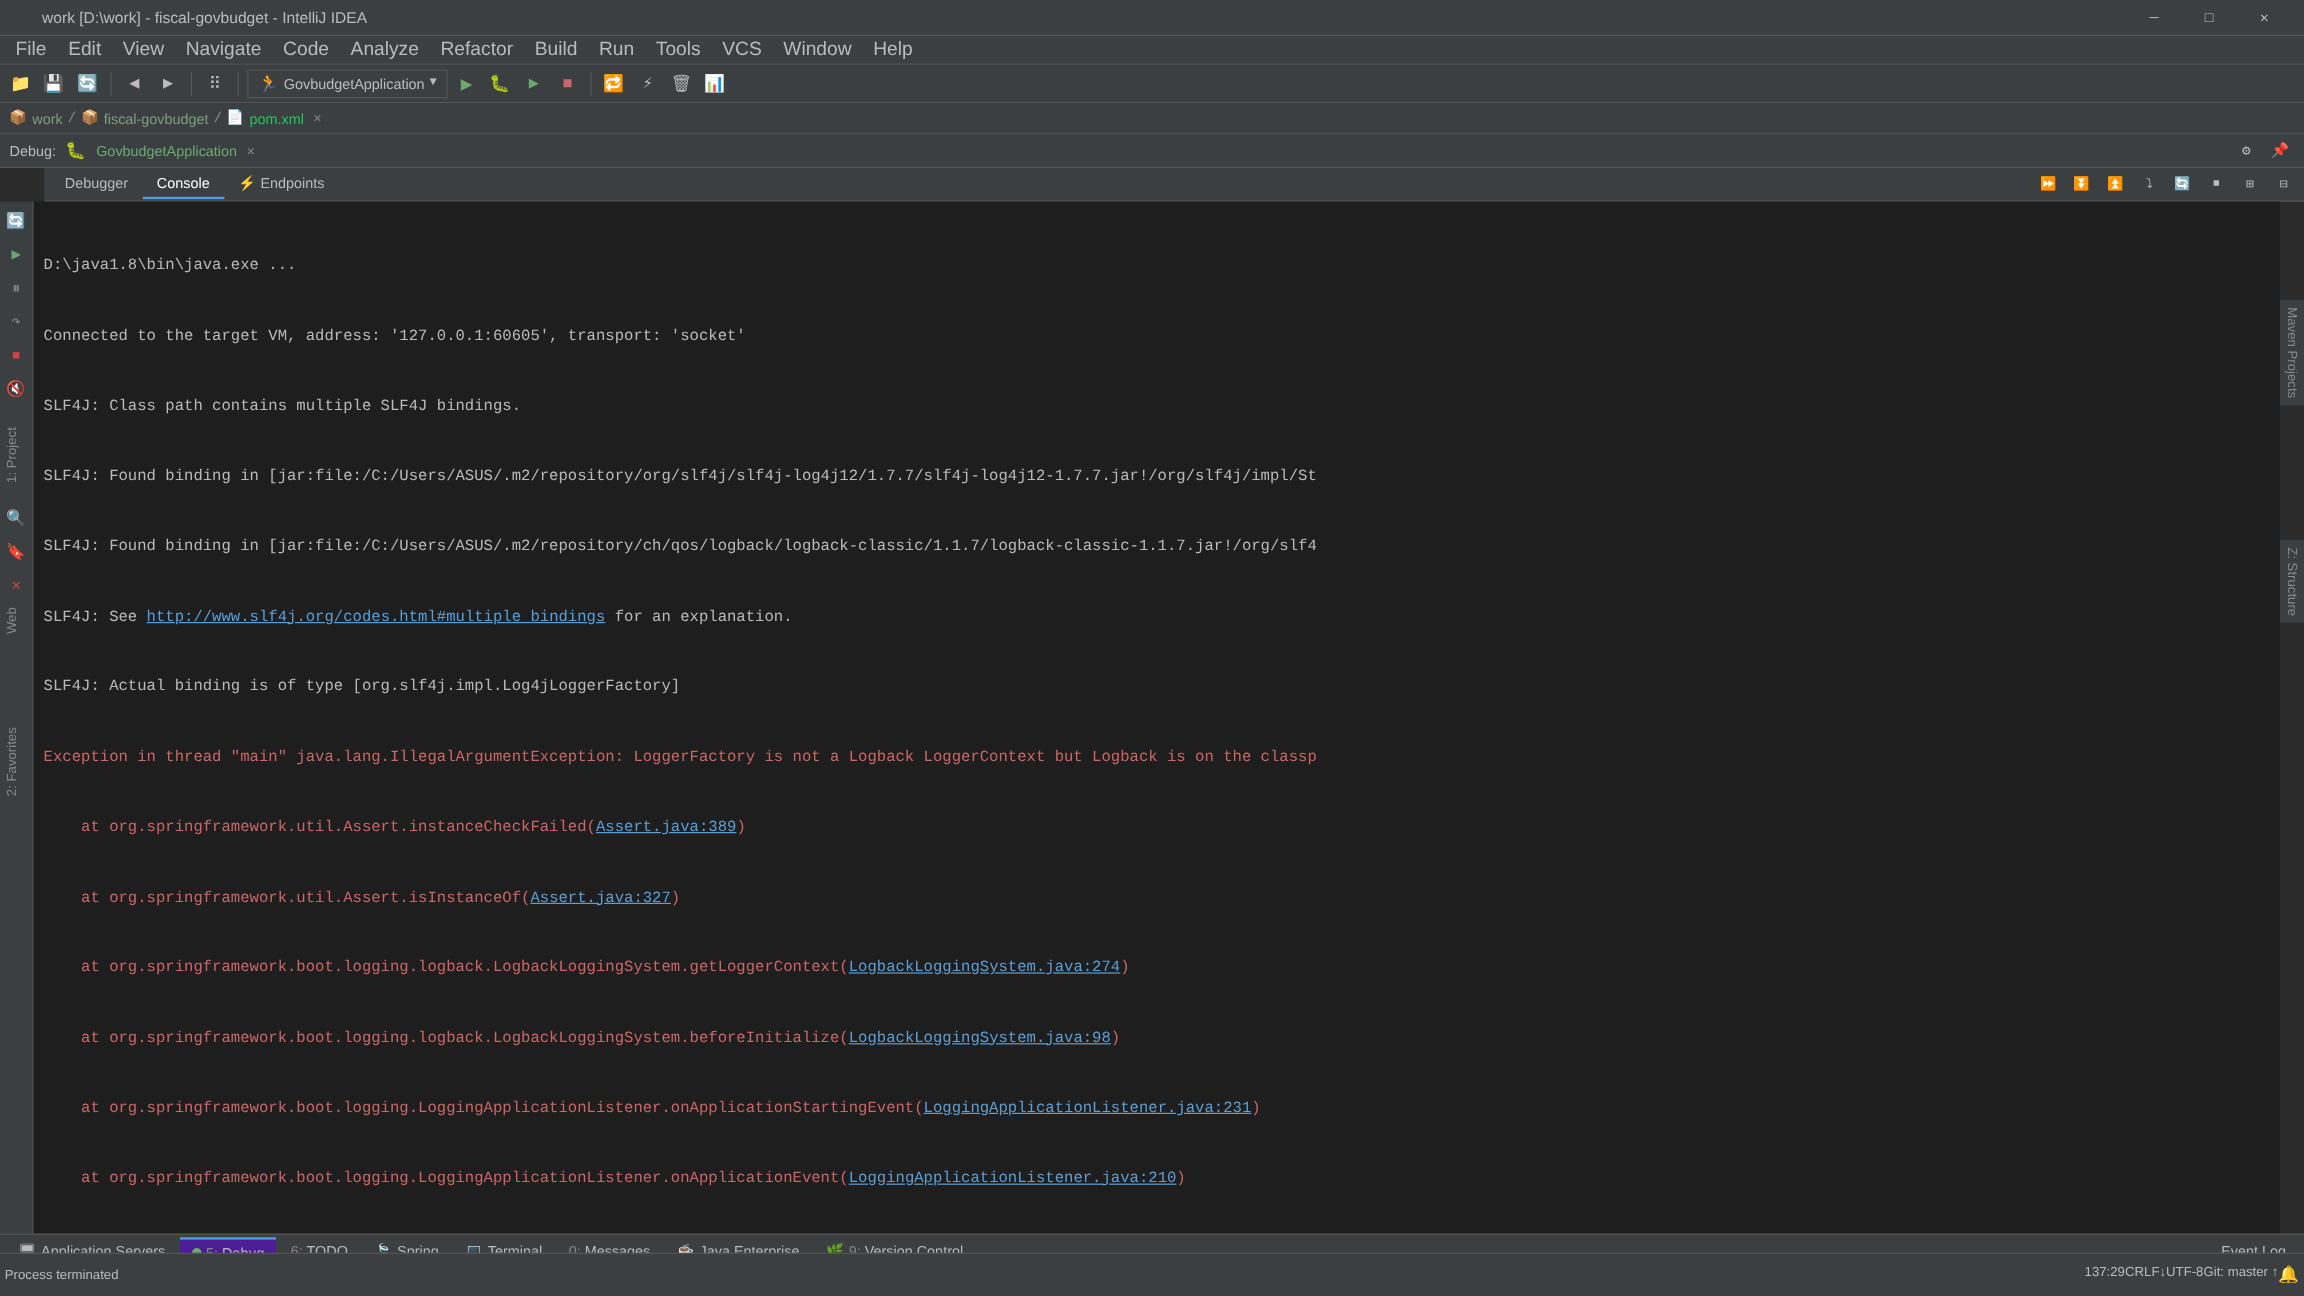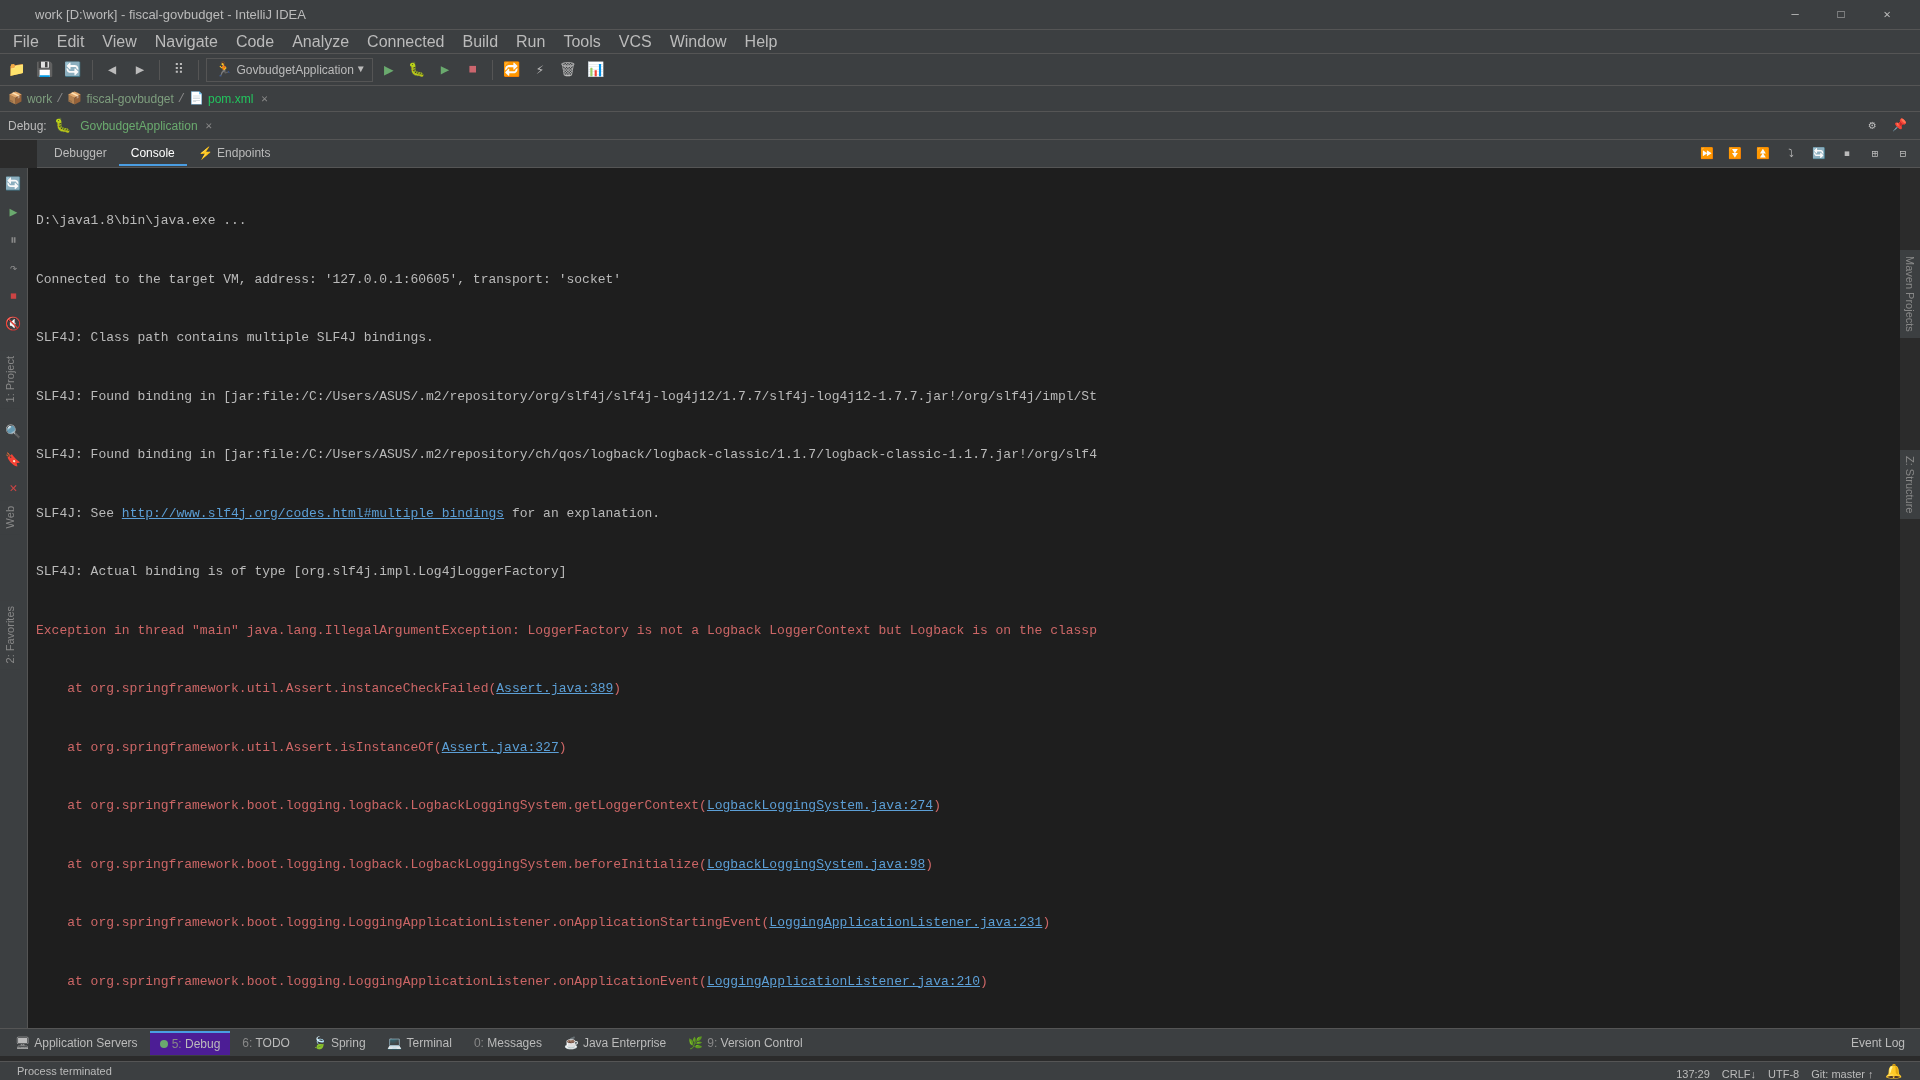--- a/index.html
+++ b/index.html
@@ -133,30 +133,30 @@
     .text-gray { color: #bababa; }
     .text-red { color: #cc6666; }
     .text-link { color: #5c9fd6; text-decoration: underline; cursor: pointer; }
 
     
     #status-bar {
       position: absolute;
       bottom: 0;
       left: 0;
       right: 0;
-      height: 19px;
-      background: #3c3f41;
-      display: flex;
-      align-items: center;
-      padding: 0 17px;
+      height: 36px;
+      background: #3c3f41;
+      display: flex;
+      align-items: center;
+      padding: 0 4px;
       border-top: 1px solid #555;
       gap: 8px;
     }
     .status-text { color: #bbb; font-size: 11px; font-family: 'Segoe UI', sans-serif; }
-    .status-right { margin-left: auto; display: flex; gap: 12px; align-items: flex-end; }
+    .status-right { margin-left: auto; display: flex; align-items: flex-start; }
 
     
     #bottom-tabs {
       position: absolute;
       bottom: 24px;
       left: 0;
       right: 0;
       height: 28px;
       background: #3c3f41;
       display: flex;
@@ -246,21 +246,21 @@
   </div>
 </div>
 
 <div id="menubar">
   <span class="menu-item">File</span>
   <span class="menu-item">Edit</span>
   <span class="menu-item">View</span>
   <span class="menu-item">Navigate</span>
   <span class="menu-item">Code</span>
   <span class="menu-item">Analyze</span>
-  <span class="menu-item">Connected</span>
+  <span class="menu-item">Refactor</span>
   <span class="menu-item">Build</span>
   <span class="menu-item">Run</span>
   <span class="menu-item">Tools</span>
   <span class="menu-item">VCS</span>
   <span class="menu-item">Window</span>
   <span class="menu-item">Help</span>
 </div>
 
 <div id="toolbar">
   <div class="toolbar-btn">📁</div>

